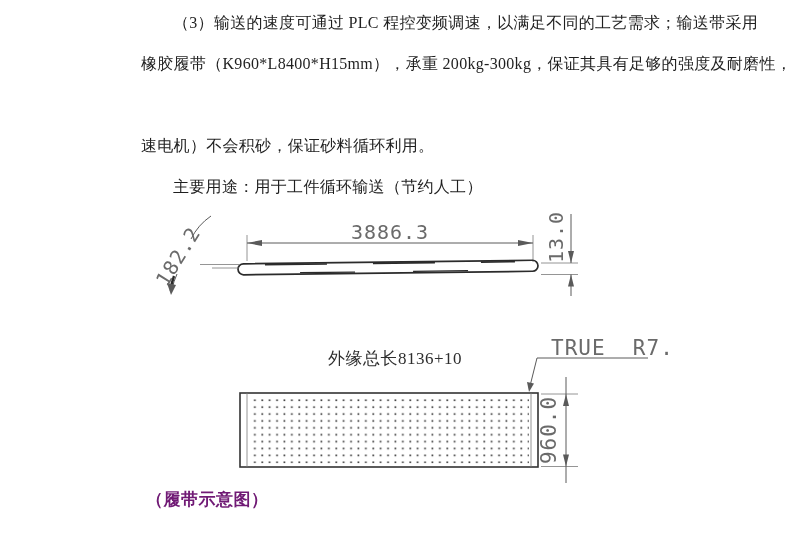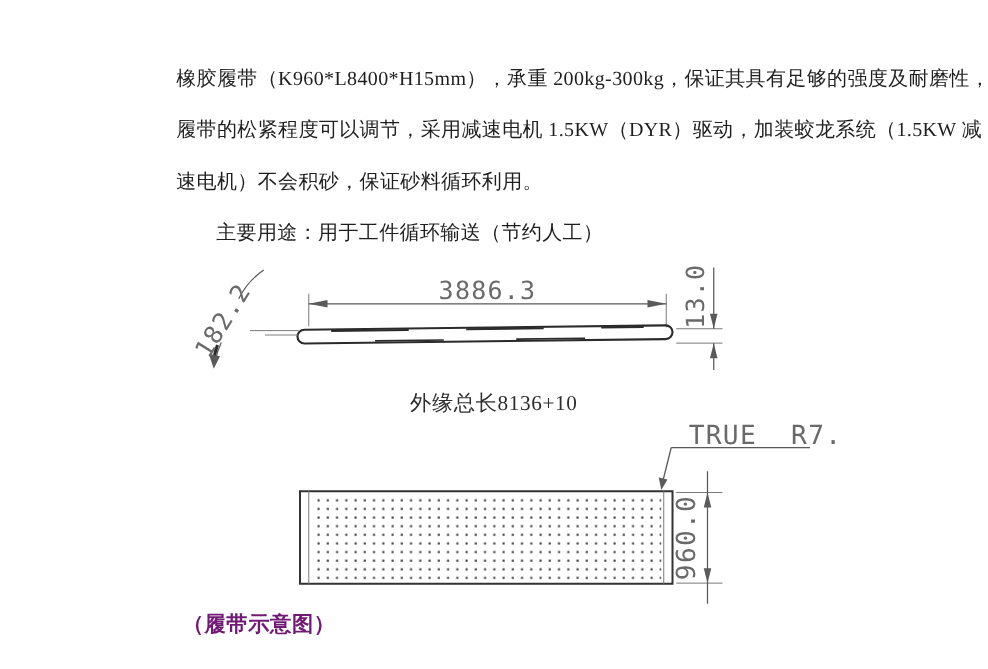--- a/index.html
+++ b/index.html
@@ -17,20 +17,21 @@
     color:#1f1f1f;
     white-space:nowrap;
     letter-spacing:0.3px;
   }
   .note{
     position:absolute;
     font-size:17px;
     color:#2e2e2e;
     white-space:nowrap;
     letter-spacing:0.5px;
+    margin-top:36px;
   }
   .caption{
     position:absolute;
     font-size:17px;
     font-weight:bold;
     color:#701a75;
     white-space:nowrap;
     font-family:"Liberation Sans", sans-serif;
     letter-spacing:0.5px;
   }
@@ -44,22 +45,22 @@
   .cadline{stroke:#5a5a5a;stroke-width:1;fill:none;}
   .cadthin{stroke:#7a7a7a;stroke-width:0.8;fill:none;}
   .caddark{stroke:#2b2b2b;fill:none;}
   .arrow{fill:#5a5a5a;stroke:none;}
 </style>
 </head>
 <body>
 
 <div class="page">
 
+  <div class="bodyline" style="left:173px;top:13px;">（3）输送的速度可通过 PLC 程控变频调速，以满足不同的工艺需求；输送带采用</div>
   <div class="bodyline" style="left:141px;top:54px;">橡胶履带（K960*L8400*H15mm），承重 200kg-300kg，保证其具有足够的强度及耐磨性，</div>
-  <div class="bodyline" style="left:141px;top:95px;">履带的松紧程度可以调节，采用减速电机 1.5KW（DYR）驱动，加装蛟龙系统（1.5KW 减</div>
   <div class="bodyline" style="left:141px;top:136px;">速电机）不会积砂，保证砂料循环利用。</div>
   <div class="bodyline" style="left:173px;top:177px;">主要用途：用于工件循环输送（节约人工）</div>
 
   <svg width="460" height="135" viewBox="0 0 460 135" style="left:150px;top:200px;">
 
     <g>
       <path class="cadthin" d="M97,35 V61"></path>
       <path class="cadthin" d="M383,35 V62"></path>
       <path class="cadline" d="M97,43 H383"></path>
       <polygon class="arrow" points="97,43 112,40 112,46"></polygon>

